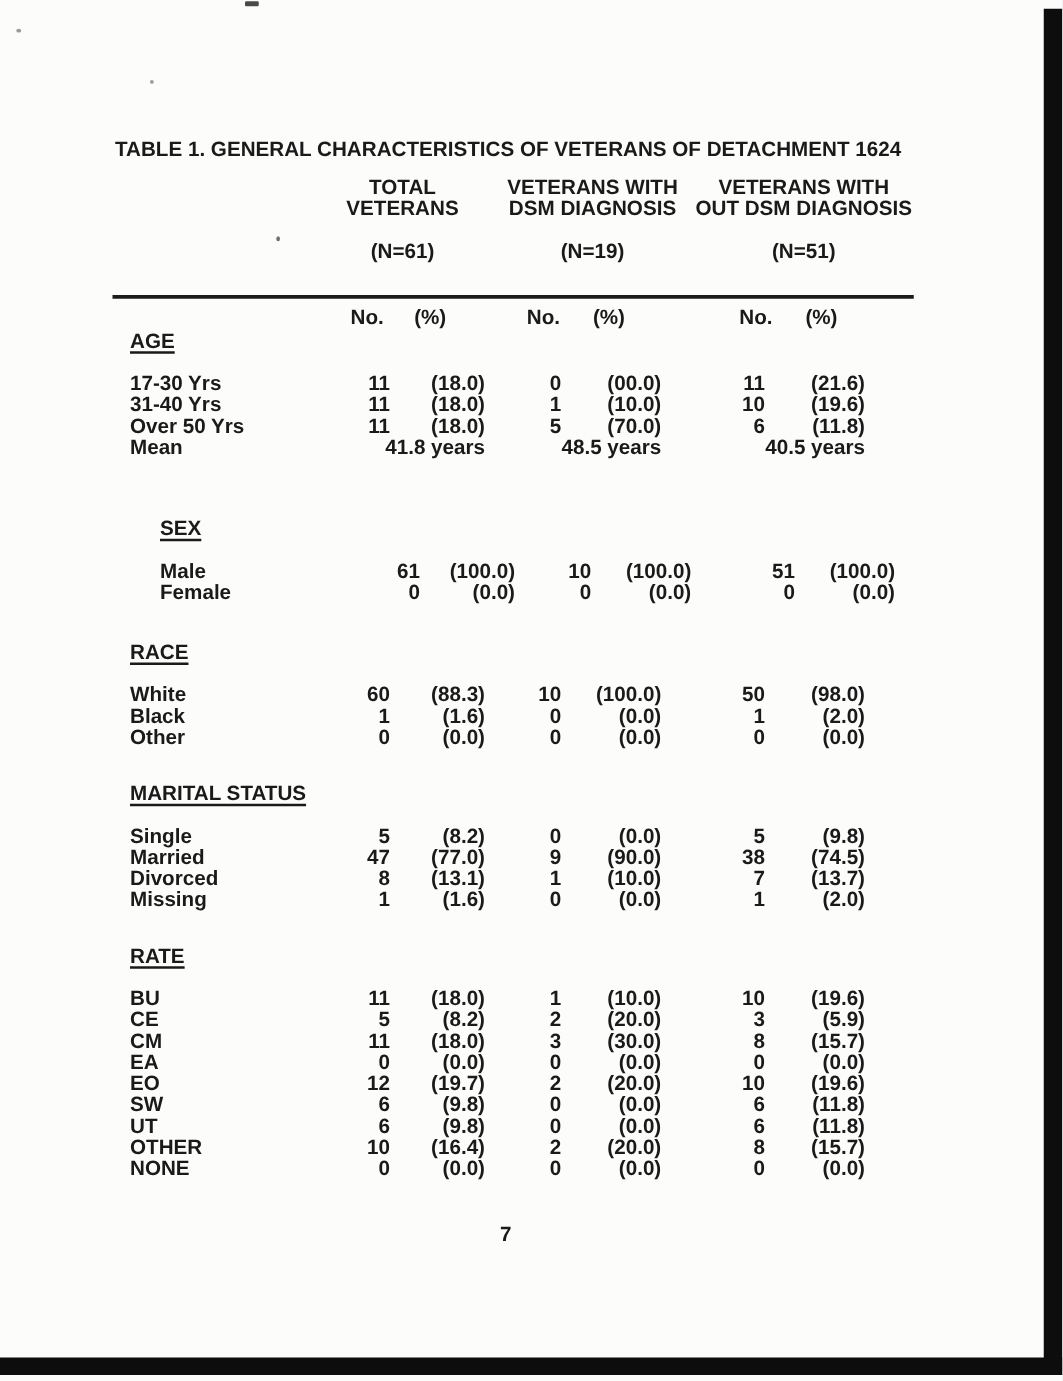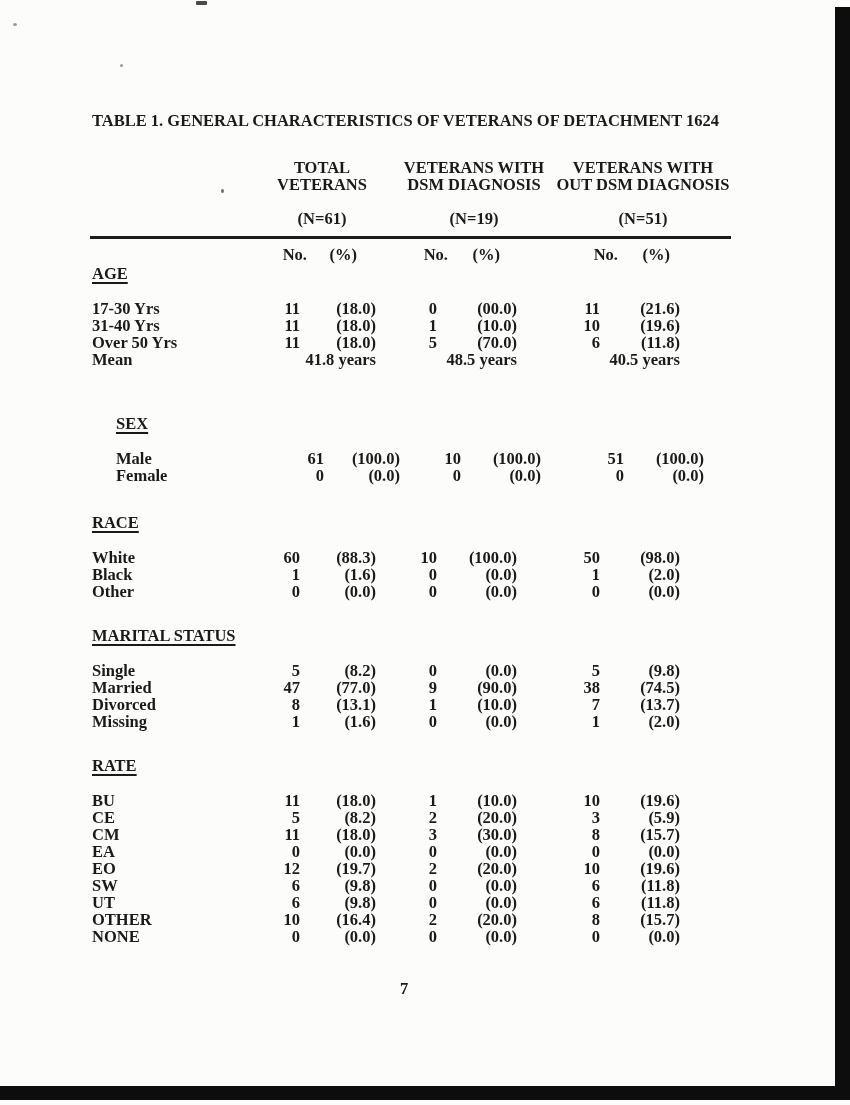--- a/index.html
+++ b/index.html
@@ -1,38 +1,38 @@
 <!DOCTYPE html>
 <html><head>
 <meta charset="utf-8">
 <style>
   html,body { margin:0; padding:0; background:#e8e8e8; }
   .page {
     position:relative; width:850px; height:1105px; margin:0 auto;
     background:#fcfcfb; overflow:hidden;
-    font-family:Liberation Serif, serif;
+    font-family:Liberation Sans, sans-serif;
     font-size:16.5px; font-weight:700; color:#1a1a1a;
     -webkit-font-smoothing:antialiased;
   }
   .title { position:absolute; left:92px; top:111px; white-space:pre; }
-  .hdr { position:absolute; top:159px; width:320px; text-align:center; line-height:17px; }
+  .hdr { position:absolute; top:142px; width:320px; text-align:center; line-height:17px; }
   .hdr-1 { left:162px; }
   .hdr-2 { left:314px; }
   .hdr-3 { left:483px; }
   .hdr-gap { height:17px; }
   .rule { position:absolute; left:90px; top:236px; width:641px; height:3px; background:#1c1c1c; }
   .row { display:grid; grid-template-columns:170px 38px 76px 61px 80px 83px 80px; line-height:17px; }
   .cell { white-space:pre; }
   .cell.num, .cell.pct, .cell.spanval { text-align:right; }
   .subheader-row {
     position:absolute; left:92px; top:246px;
     grid-template-columns:170px 45px 50px 91px 52px 118px 52px;
   }
   .subheader-row .cell { text-align:right; }
-  .section { position:absolute; left:92px; width:588px; }
+  .section { position:absolute; left:104px; width:588px; }
   .sec-0 { top:264px; } .sec-1 { top:414px;margin-left:24px; } .sec-2 { top:513px; }
   .sec-3 { top:626px; } .sec-4 { top:756px; }
   .sec-heading {
     display:inline-block; line-height:17px;
     text-decoration:underline; text-decoration-thickness:2px; text-underline-offset:3px;
   }
   .rows { margin-top:16px; }
   .span-row { grid-template-columns:170px 114px 141px 163px; }
   .page-number { position:absolute; left:400px; top:979px; }
   

